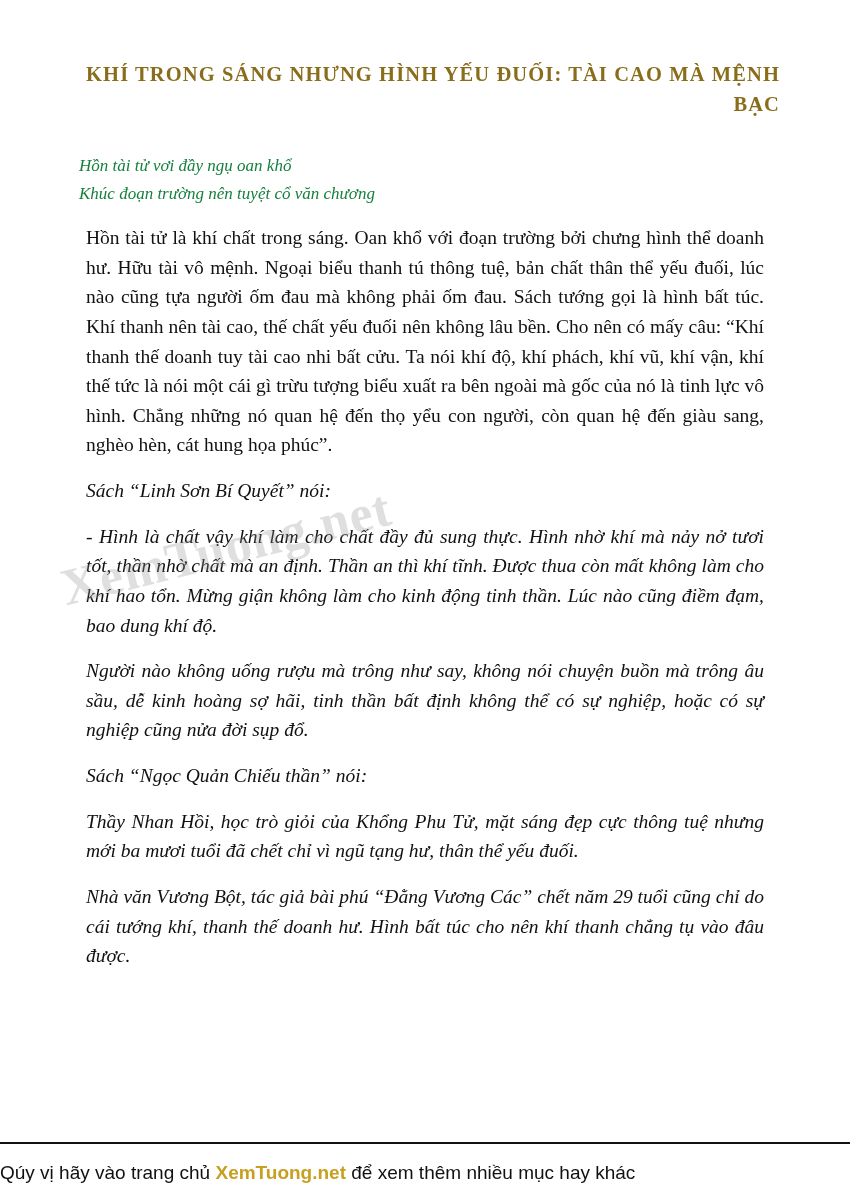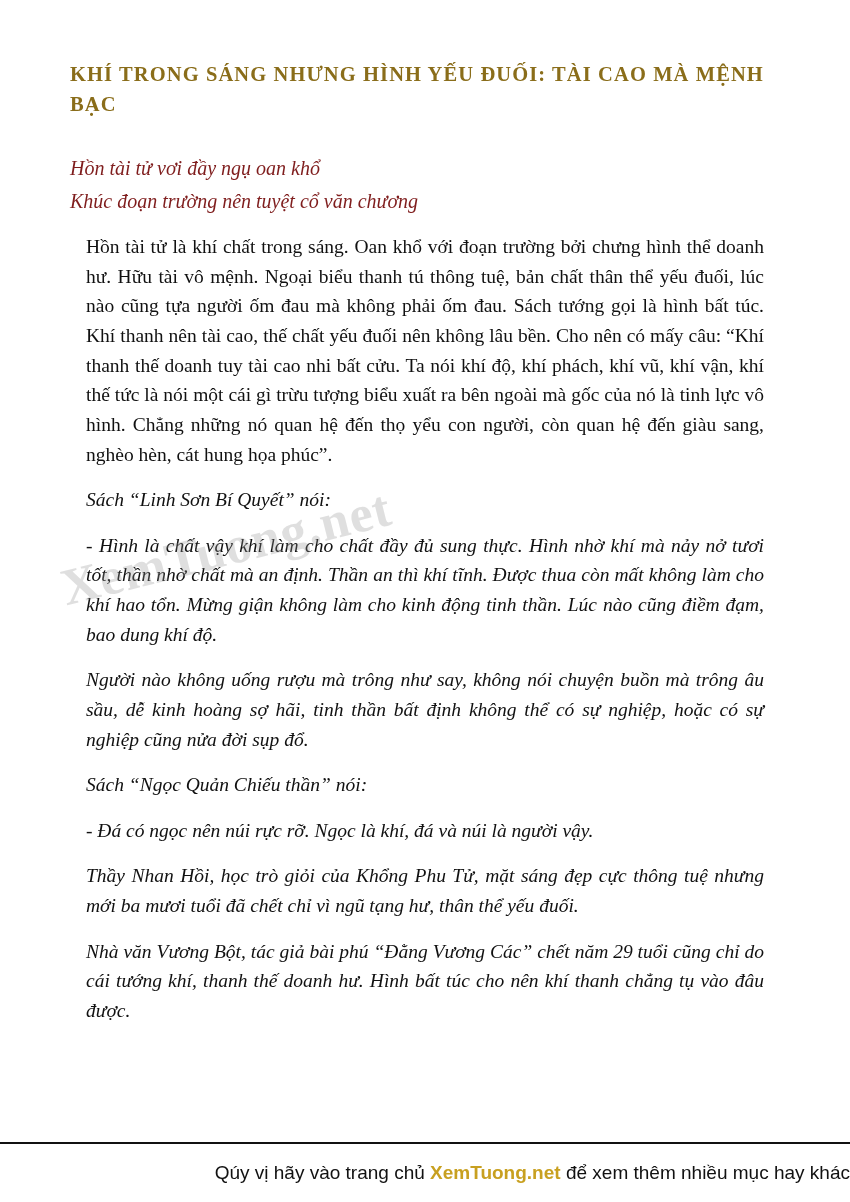--- a/index.html
+++ b/index.html
@@ -43,28 +43,29 @@
 
   .doc-title {
     font-family: "Liberation Serif", serif;
     font-size: 20.5px;
     font-weight: bold;
     color: #8a6d1a;
     letter-spacing: 1.1px;
     line-height: 1.45;
     margin: 0 0 34px 0;
     text-transform: uppercase;
+    text-align: right;
   }
 
   .verse {
     font-style: italic;
-    font-size: 20px;
+    font-size: 17px;
     line-height: 1.52;
-    margin: 0 0 2px 0;
-    color: #7f1d1d;
+    margin: 0 0 2px 9px;
+    color: #15803d;
   }
   .verse:last-of-type { margin-bottom: 4px; }
 
   .body-text {
     font-size: 19.5px;
     line-height: 1.52;
     text-align: justify;
     text-justify: inter-word;
     margin: 16px;
     color: #111;
@@ -77,21 +78,21 @@
 
   .footer {
     position: absolute;
     left: 0;
     right: 0;
     bottom: 0;
     height: 58px;
     border-top: 2px solid #111;
     display: flex;
     align-items: center;
-    justify-content: flex-end;
+    justify-content: flex-start;
     font-family: "Liberation Sans", sans-serif;
   }
   .footer-line {
     font-size: 19px;
     color: #111;
     white-space: nowrap;
   }
   .footer-brand {
     color: #c8a020;
     font-weight: bold;
@@ -108,21 +109,20 @@
   <h1 class="doc-title">KHÍ TRONG SÁNG NHƯNG HÌNH YẾU ĐUỐI: TÀI CAO MÀ MỆNH BẠC</h1>
 
   <p class="verse">Hồn tài tử vơi đầy ngụ oan khổ</p>
   <p class="verse">Khúc đoạn trường nên tuyệt cổ văn chương</p>
 
   <p class="body-text">Hồn tài tử là khí chất trong sáng. Oan khổ với đoạn trường bởi chưng hình thể doanh hư. Hữu tài vô mệnh. Ngoại biểu thanh tú thông tuệ, bản chất thân thể yếu đuối, lúc nào cũng tựa người ốm đau mà không phải ốm đau. Sách tướng gọi là hình bất túc. Khí thanh nên tài cao, thế chất yếu đuối nên không lâu bền. Cho nên có mấy câu: “Khí thanh thế doanh tuy tài cao nhi bất cửu. Ta nói khí độ, khí phách, khí vũ, khí vận, khí thế tức là nói một cái gì trừu tượng biểu xuất ra bên ngoài mà gốc của nó là tinh lực vô hình. Chẳng những nó quan hệ đến thọ yểu con người, còn quan hệ đến giàu sang, nghèo hèn, cát hung họa phúc”.</p>
   <p class="body-text no-justify">Sách “Linh Sơn Bí Quyết” nói:</p>
   <p class="body-text">- Hình là chất vậy khí làm cho chất đầy đủ sung thực. Hình nhờ khí mà nảy nở tươi tốt, thần nhờ chất mà an định. Thần an thì khí tĩnh. Được thua còn mất không làm cho khí hao tổn. Mừng giận không làm cho kinh động tinh thần. Lúc nào cũng điềm đạm, bao dung khí độ.</p>
   <p class="body-text">Người nào không uống rượu mà trông như say, không nói chuyện buồn mà trông âu sầu, dễ kinh hoàng sợ hãi, tinh thần bất định không thể có sự nghiệp, hoặc có sự nghiệp cũng nửa đời sụp đổ.</p>
   <p class="body-text no-justify">Sách “Ngọc Quản Chiếu thần” nói:</p>
-  <p class="body-text no-justify">- Đá có ngọc nên núi rực rỡ. Ngọc là khí, đá và núi là người vậy.</p>
   <p class="body-text">Thầy Nhan Hồi, học trò giỏi của Khổng Phu Tử, mặt sáng đẹp cực thông tuệ nhưng mới ba mươi tuổi đã chết chỉ vì ngũ tạng hư, thân thể yếu đuối.</p>
   <p class="body-text">Nhà văn Vương Bột, tác giả bài phú “Đằng Vương Các” chết năm 29 tuổi cũng chỉ do cái tướng khí, thanh thế doanh hư. Hình bất túc cho nên khí thanh chẳng tụ vào đâu được.</p>
 
 </div>
 
 <div class="footer">
   <div class="footer-line">
     <span class="footer-pre">Qúy vị hãy vào trang chủ </span><span class="footer-brand">XemTuong.net</span><span class="footer-post"> để xem thêm nhiều mục hay khác</span>
   </div>
 </div>

